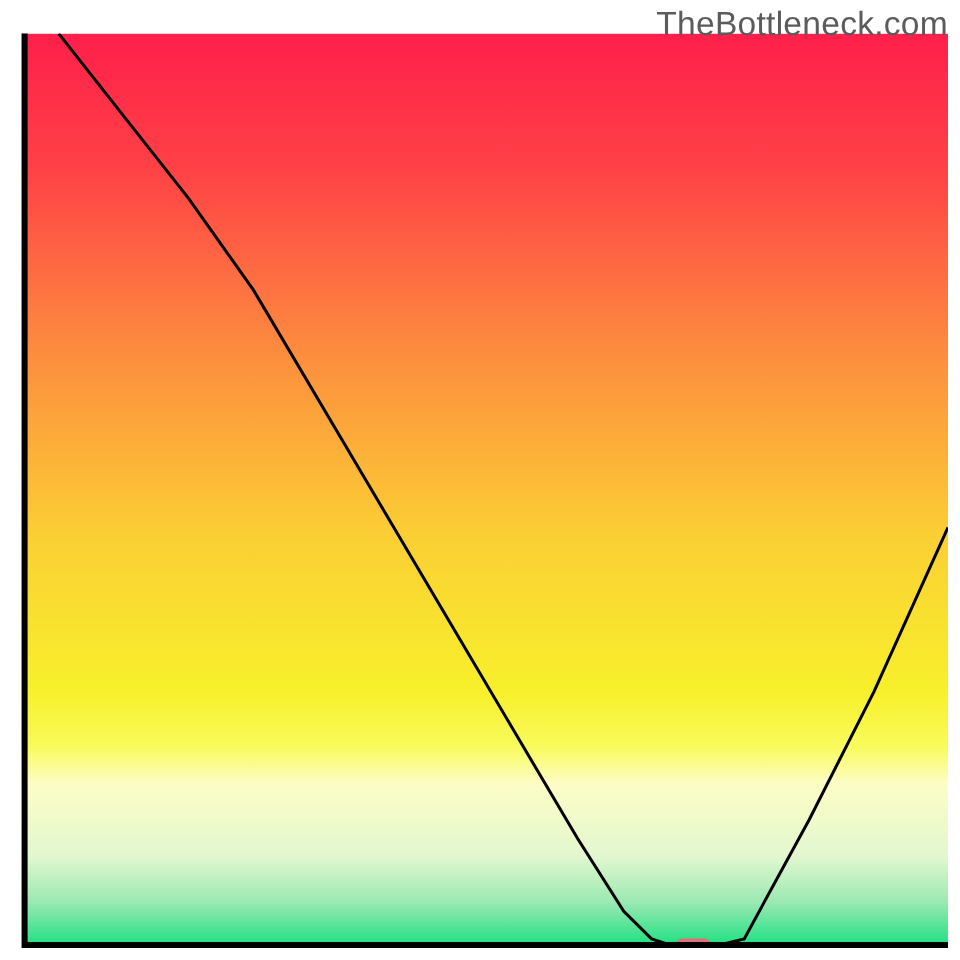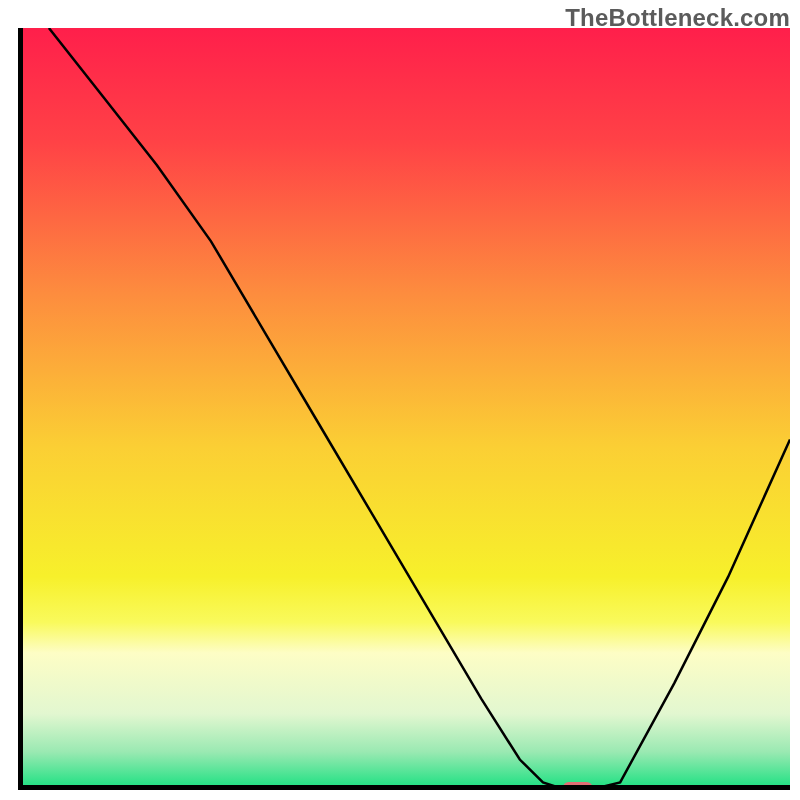--- a/index.html
+++ b/index.html
@@ -14,22 +14,22 @@
   .chart-container {
     position: relative;
     width: 800px;
     height: 800px;
   }
   .watermark {
     position: absolute;
     top: 4px;
     right: 10px;
     color: #5b5b5b;
-    font-size: 24px;
-    font-weight: 700;
+    font-size: 28px;
+    font-weight: 400;
     letter-spacing: 0.2px;
     z-index: 50;
     text-align: center;
   }
   svg.plot {
     position: absolute;
     left: 0;
     top: 0;
     width: 800px;
     height: 800px;

